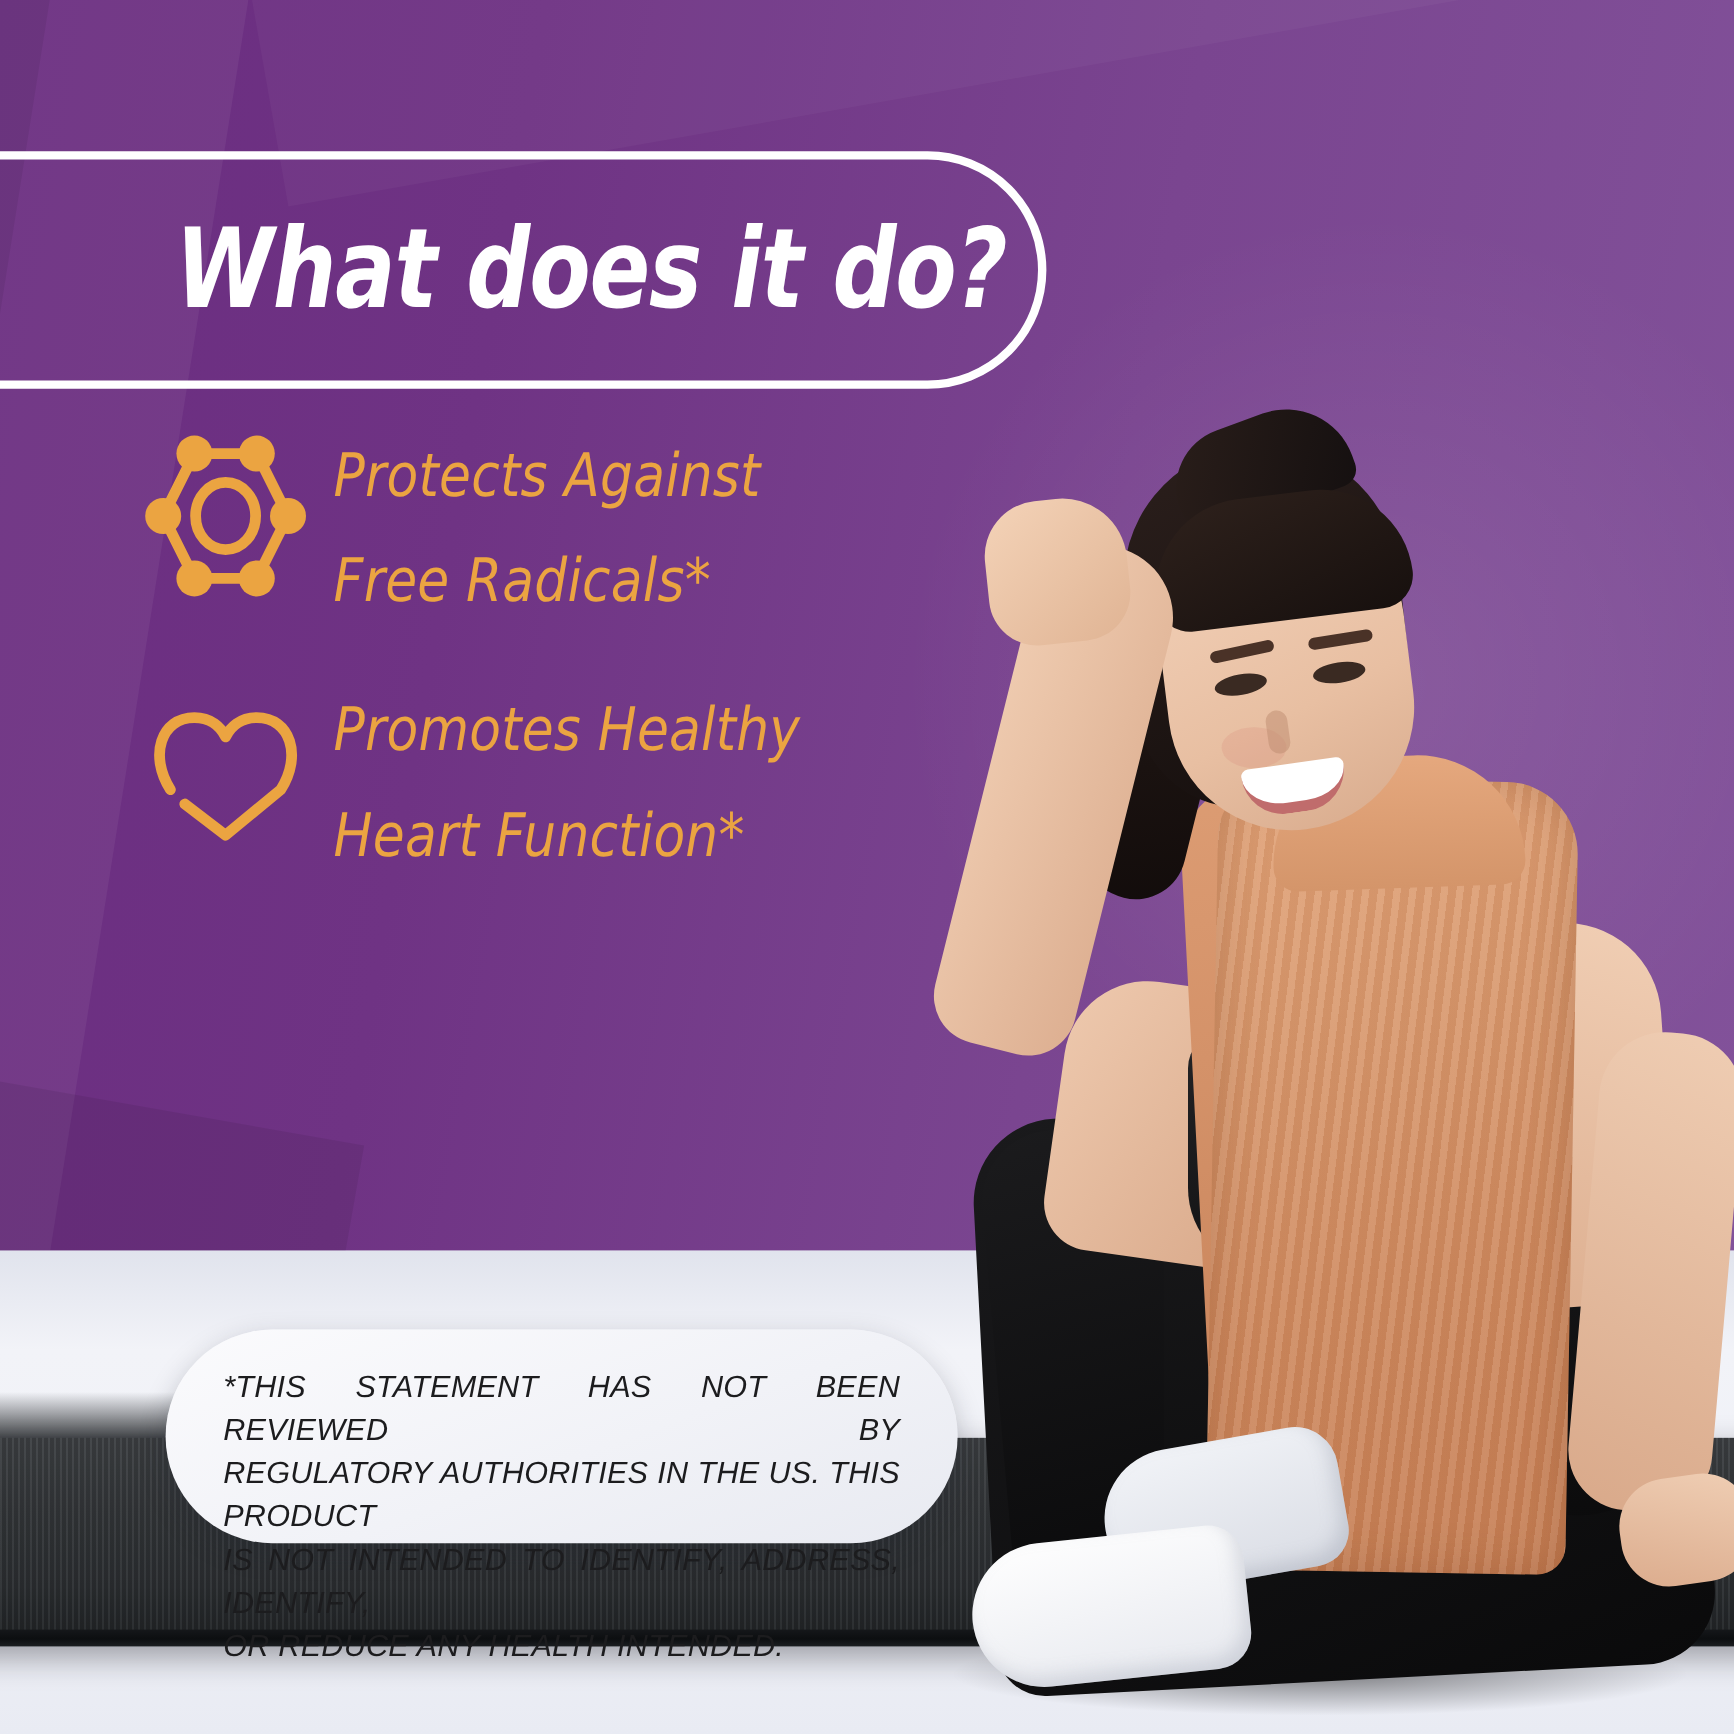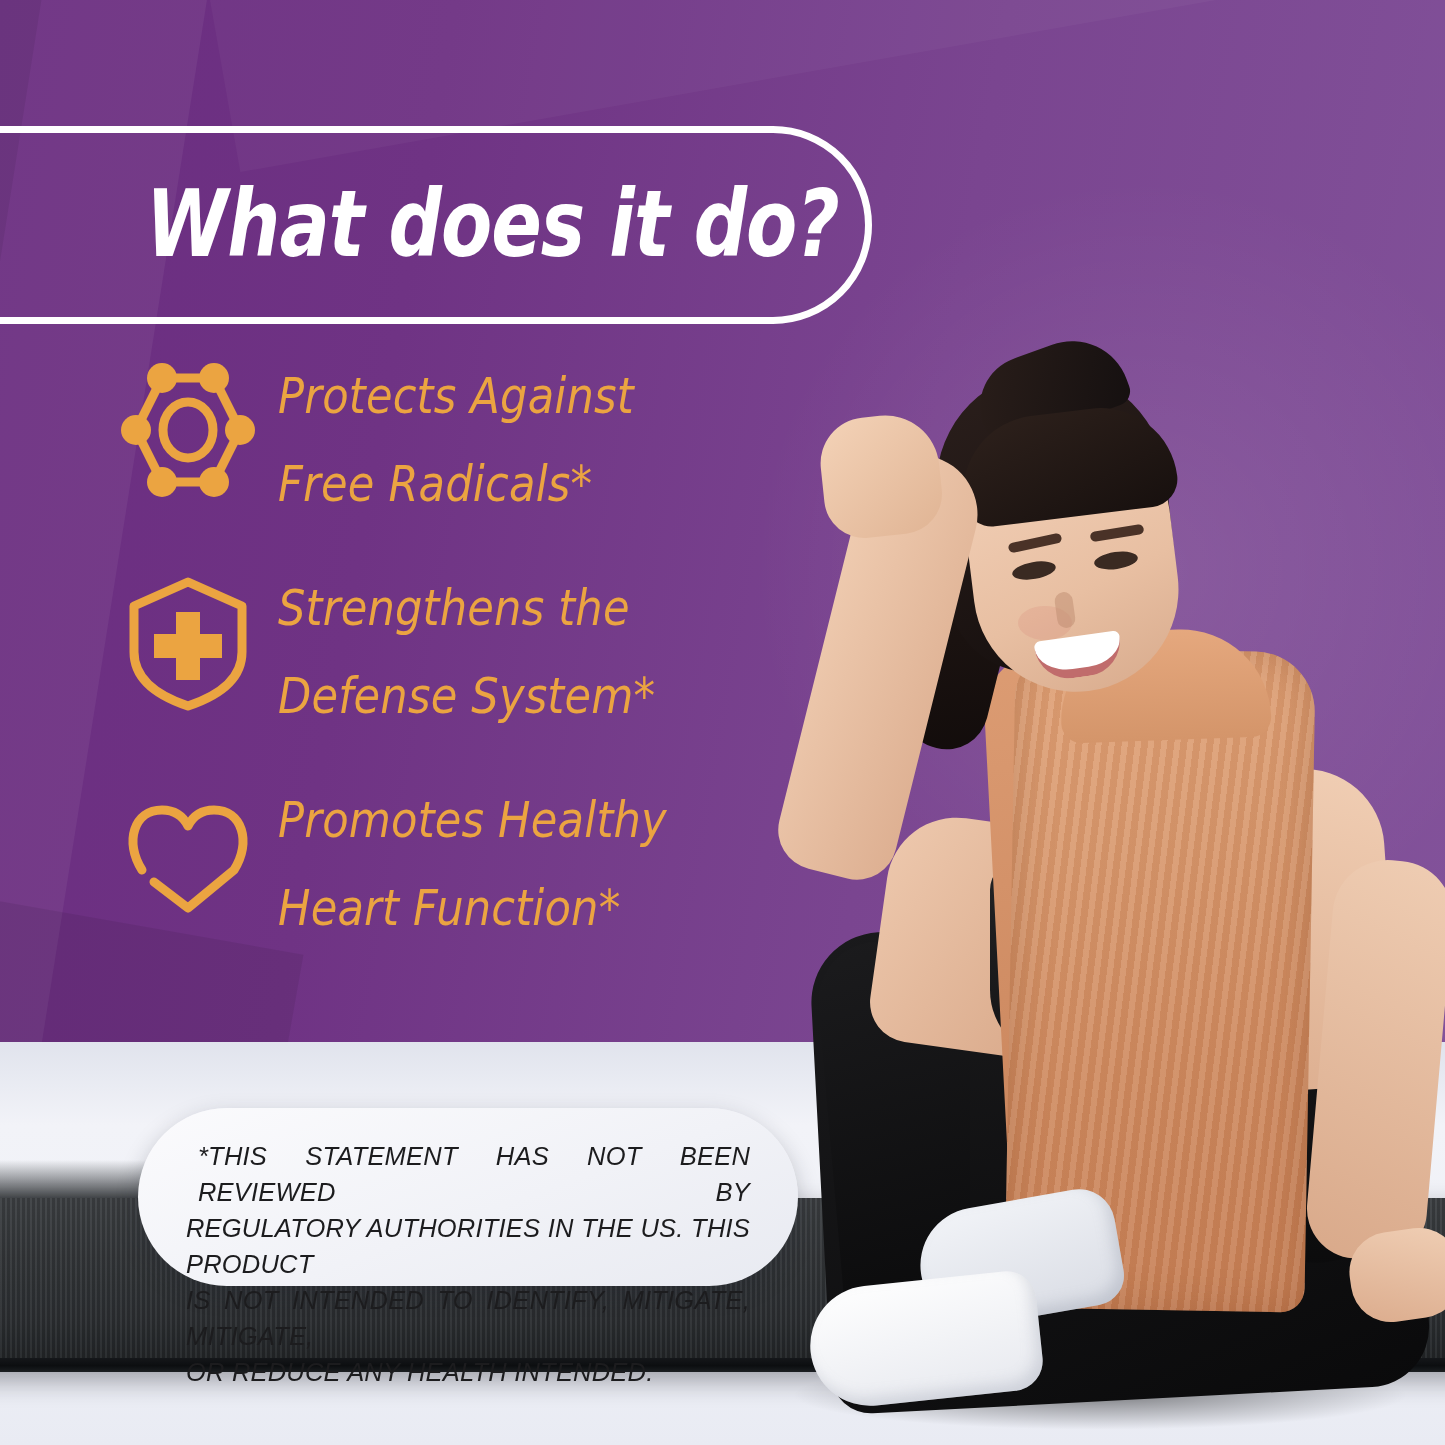--- a/index.html
+++ b/index.html
@@ -118,21 +118,21 @@
 
   
   .disclaimer{position:absolute;left:138px;top:1108px;width:660px;height:178px;
               background:linear-gradient(160deg,#fbfbfd 0%,#f1f2f7 55%,#e8eaf1 100%);
               border-radius:92px;box-shadow:0 8px 22px rgba(30,34,48,.25);
               box-sizing:border-box;padding:30px 48px 0 48px;}
   .disclaimer p{margin:0;color:#1c1c1e;font-size:25.5px;line-height:36px;
               font-style:italic;font-weight:400;text-align:justify;
               font-family:"Liberation Sans",sans-serif;letter-spacing:.2px;}
   .disclaimer p span{display:block;}
-  .disclaimer p span.j{text-align:justify;text-align-last:justify;margin-left:12px;}
+  .disclaimer p span.j{text-align:justify;text-align-last:justify;}
 </style>
 </head>
 <body>
 
 <div class="stage">
 
   <div class="floor"></div>
   <div class="mat-left-dark"></div>
   <div class="mat"></div>
   <div class="mat-edge"></div>
@@ -162,32 +162,20 @@
           <circle cx="18" cy="70" r="15" fill="#eba441"></circle>
           <ellipse cx="70" cy="70" rx="25" ry="28" fill="none" stroke="#eba441" stroke-width="9"></ellipse>
         </svg>
       </div>
       <div class="b-text">
         <span>Protects Against</span>
         <span>Free Radicals*</span>
       </div>
     </div>
 
-    <div class="benefit">
-      <div class="b-icon">
-        <svg viewBox="0 0 140 140" width="140" height="140">
-          <path d="M70 10 L124 34 L124 80 Q124 116 70 134 Q16 116 16 80 L16 34 Z" fill="none" stroke="#eba441" stroke-width="9" stroke-linejoin="round"></path>
-          <path d="M58 40 H82 V62 H104 V86 H82 V108 H58 V86 H36 V62 H58 Z" fill="#eba441"></path>
-        </svg>
-      </div>
-      <div class="b-text">
-        <span>Strengthens the</span>
-        <span>Defense System*</span>
-      </div>
-    </div>
 
     <div class="benefit">
       <div class="b-icon">
         <svg viewBox="0 0 140 140" width="140" height="140">
           <path d="M24 86 C6 58 16 26 44 26 C58 26 66 34 70 42 C74 34 82 26 96 26
                    C124 26 134 58 116 86 L70 124 L36 98" fill="none" stroke="#eba441" stroke-width="9" stroke-linecap="round" stroke-linejoin="round"></path>
         </svg>
       </div>
       <div class="b-text">
         <span>Promotes Healthy</span>
@@ -226,18 +214,18 @@
     <div class="ph arm-up"></div>
     <div class="ph fist"></div>
     <div class="ph sock2"></div>
     <div class="ph sock1"></div>
   </div>
 
   <div class="disclaimer">
     <p>
       <span class="j">*THIS STATEMENT HAS NOT BEEN REVIEWED BY</span>
       <span>REGULATORY AUTHORITIES IN THE US. THIS PRODUCT</span>
-      <span>IS NOT INTENDED TO IDENTIFY, MITIGATE, MITIGATE,</span>
+      <span>IS NOT INTENDED TO IDENTIFY, ADDRESS, IDENTIFY,</span>
       <span>OR REDUCE ANY HEALTH INTENDED.</span>
     </p>
   </div>
 
 </div>
 
 </body></html>

